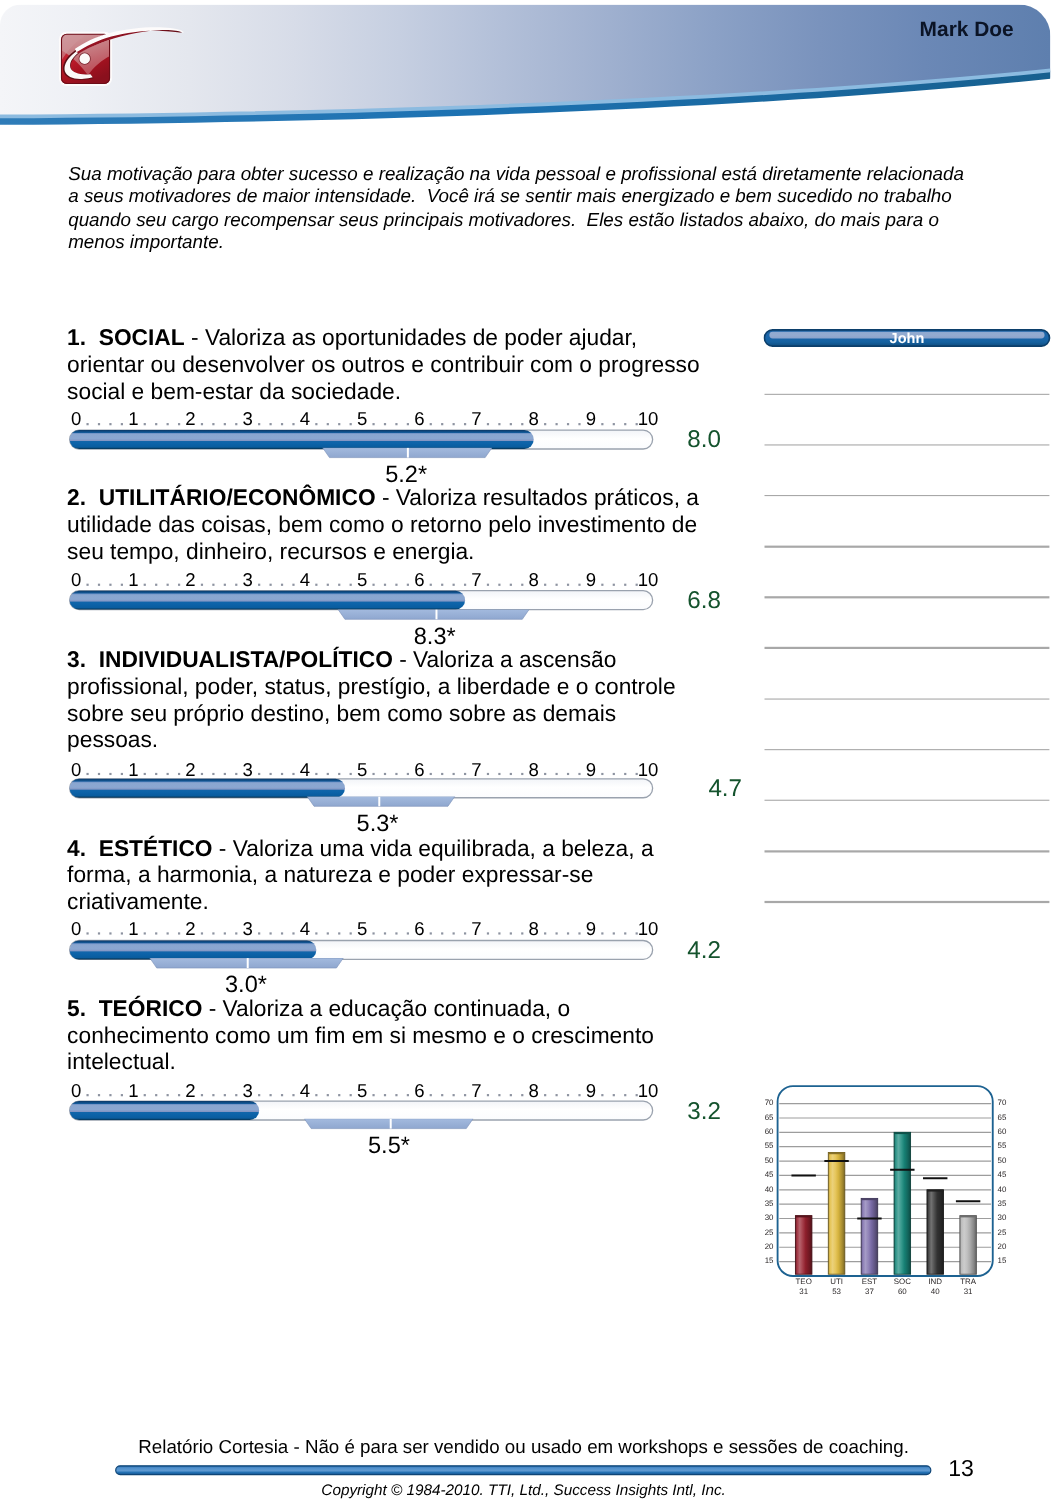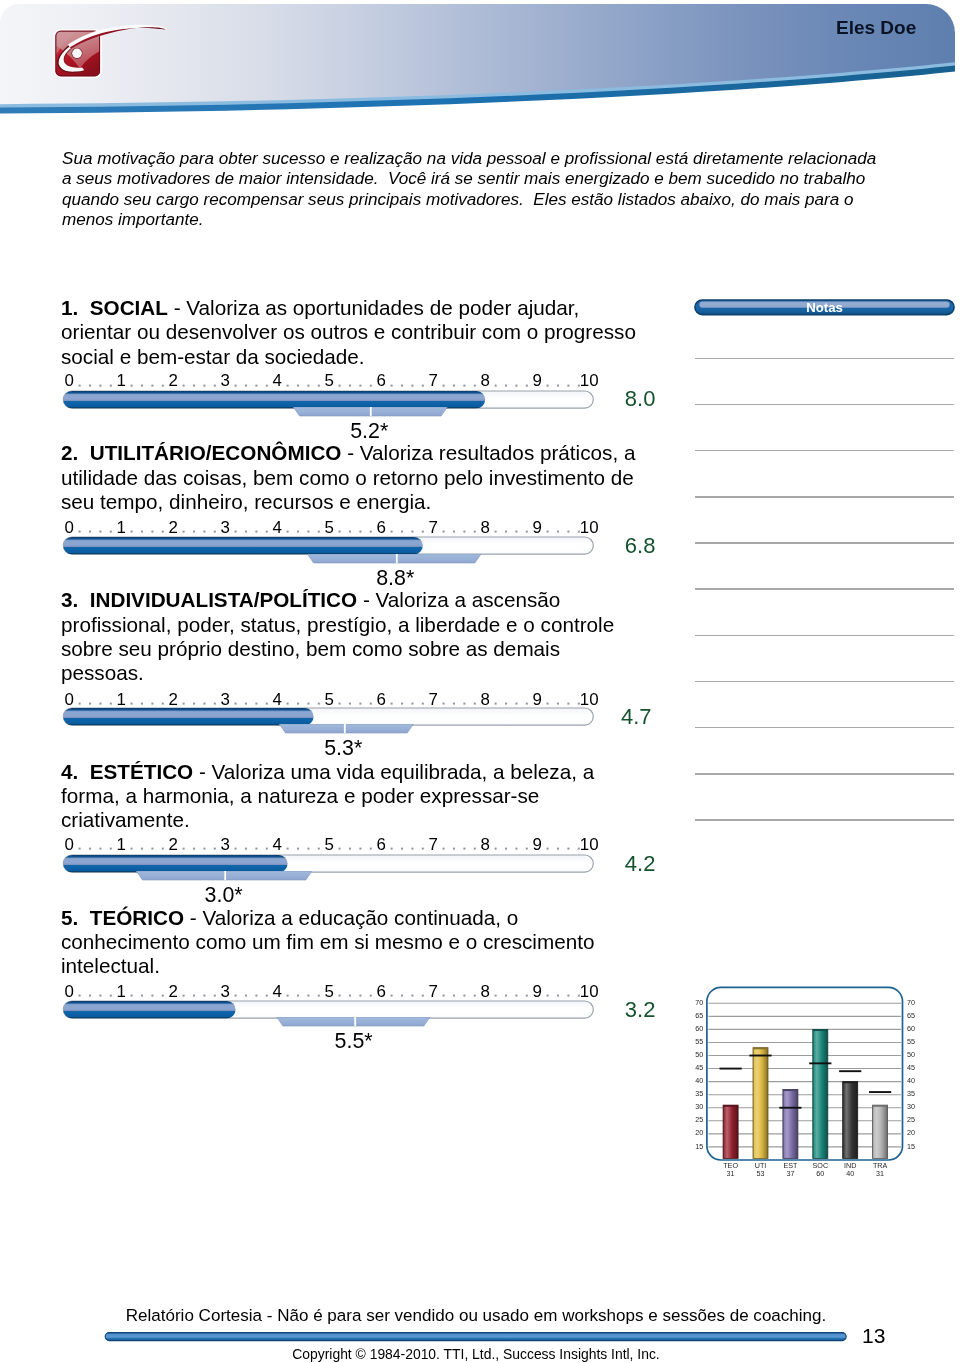--- a/index.html
+++ b/index.html
@@ -27,21 +27,21 @@
 
   
   .notes-cap{position:absolute;left:693.5px;top:299.4px;width:262px;height:17px;}
   .notes-cap-txt{position:absolute;left:694px;top:300.6px;width:261px;text-align:center;
                  font-size:13.2px;font-weight:bold;color:#fff;line-height:13px;}
   .noteline{position:absolute;left:694.5px;width:259.5px;height:1.6px;background:#a8a8a8;}
 
   
   .fline{position:absolute;left:0;width:952px;text-align:center;font-size:17.1px;line-height:20.8px;color:#000;}
   .fnotice{position:absolute;left:0;top:1306px;width:952px;text-align:center;font-size:17.05px;line-height:19px;color:#000;}
-  .fcopy{position:absolute;left:0;top:1346.5px;width:952px;text-align:center;font-size:13.9px;line-height:15px;color:#000;}
+  .fcopy{position:absolute;left:0;top:1346.5px;width:952px;text-align:center;font-size:13.9px;line-height:15px;color:#000;font-style:italic;}
   .pageno{position:absolute;left:862px;top:1325px;font-size:21px;line-height:21px;color:#000;}
 </style>
 </head>
 <body>
 
 <div class="page">
 
   <div id="hdr">
     <svg class="banner" width="960" height="125" viewBox="0 0 960 125">
       <defs>
@@ -66,21 +66,21 @@
         <clipPath id="hclip">
           <path d="M0,23 A19,19 0 0 1 19,4 H926 A29,29 0 0 1 955,33 V125 H0 Z"></path>
         </clipPath>
       </defs>
       <g clip-path="url(#hclip)">
         <path d="M0,4 H955 V70.5 C770,90 440,110 0,112.5 Z" fill="url(#hg)"></path>
         <path d="M0,106 C440,103.5 770,83.5 955,64 L955,71.5 C770,91 440,111 0,113.5 Z" fill="url(#hgl)"></path>
         <path d="M0,104.2 C440,101.7 770,81.7 955,62.2 L955,65.6 C770,85.1 440,105.1 0,107.6 Z" fill="#8cbbe0"></path>
       </g>
     </svg>
-    <div class="hdr-person">Eles Doe</div>
+    <div class="hdr-person">Mark Doe</div>
     <svg style="position:absolute;left:50px;top:18px" width="122" height="64" viewBox="0 0 122 64">
       <defs>
         <linearGradient id="lgsq" x1="0.05" y1="0" x2="0.6" y2="1">
           <stop offset="0" stop-color="#c4535f"></stop>
           <stop offset="0.20" stop-color="#bc3643"></stop>
           <stop offset="0.42" stop-color="#c21e2d"></stop>
           <stop offset="0.70" stop-color="#a61220"></stop>
           <stop offset="1" stop-color="#8a101d"></stop>
         </linearGradient>
         <linearGradient id="lgglow" x1="0.2" y1="0" x2="0.55" y2="1">
@@ -308,21 +308,21 @@
       <svg width="540" height="22" style="position:absolute;left:58px;top:535.3px">
         <rect x="5.299999999999997" y="2" width="530" height="17.2" rx="8.6" ry="8.6" fill="url(#trackg)" stroke="#9aa2ae" stroke-width="1.2"></rect>
         <g>
           <rect x="5.299999999999997" y="2" width="359.50" height="17.2" rx="8.6" ry="8.6" fill="url(#fillg)"></rect>
         </g>
       </svg>
       <svg width="560" height="11" style="position:absolute;left:58px;top:553.8px">
         <path d="M249.36,0 L423.03999999999996,0 L416.84,9 L255.56,9 Z" fill="url(#bandg)" stroke="#7d93bb" stroke-width="0.6"></path>
         <rect x="337.90" y="0" width="1.8" height="9" fill="#ffffff"></rect>
       </svg>
-      <div class="normlbl" style="left:345.19999999999993px;top:567.7px;width:100px">8.8*</div>
+      <div class="normlbl" style="left:345.19999999999993px;top:567.7px;width:100px">8.3*</div>
       <div class="score" style="left:624.8px;top:535.4px">6.8</div>
       <div class="itxt" style="top:588.4px"><b>3.&nbsp; INDIVIDUALISTA/POLÍTICO</b><span> - Valoriza a ascensão profissional, poder, status, prestígio, a liberdade e o controle sobre seu próprio destino, bem como sobre as demais pessoas.</span></div>
       <div>
         <div class="ticklbl" style="left:49.2px;top:691.5px;width:40px">0</div>
         <div class="ticklbl" style="left:101.2px;top:691.5px;width:40px">1</div>
         <div class="ticklbl" style="left:153.2px;top:691.5px;width:40px">2</div>
         <div class="ticklbl" style="left:205.2px;top:691.5px;width:40px">3</div>
         <div class="ticklbl" style="left:257.2px;top:691.5px;width:40px">4</div>
         <div class="ticklbl" style="left:309.2px;top:691.5px;width:40px">5</div>
         <div class="ticklbl" style="left:361.2px;top:691.5px;width:40px">6</div>
@@ -377,21 +377,21 @@
         <rect x="5.299999999999997" y="2" width="530" height="17.2" rx="8.6" ry="8.6" fill="url(#trackg)" stroke="#9aa2ae" stroke-width="1.2"></rect>
         <g>
           <rect x="5.299999999999997" y="2" width="250.30" height="17.2" rx="8.6" ry="8.6" fill="url(#fillg)"></rect>
         </g>
       </svg>
       <svg width="560" height="11" style="position:absolute;left:58px;top:724.4px">
         <path d="M221.28000000000003,0 L355.44,0 L349.24,9 L227.48000000000002,9 Z" fill="url(#bandg)" stroke="#7d93bb" stroke-width="0.6"></path>
         <rect x="285.90" y="0" width="1.8" height="9" fill="#ffffff"></rect>
       </svg>
       <div class="normlbl" style="left:293.19999999999993px;top:738.3px;width:100px">5.3*</div>
-      <div class="score" style="left:621px;top:705.9px">4.7</div>
+      <div class="score" style="left:644px;top:705.9px">4.7</div>
       <div class="itxt" style="top:759.6px"><b>4.&nbsp; ESTÉTICO</b><span> - Valoriza uma vida equilibrada, a beleza, a forma, a harmonia, a natureza e poder expressar-se criativamente.</span></div>
       <div>
         <div class="ticklbl" style="left:49.2px;top:837.1px;width:40px">0</div>
         <div class="ticklbl" style="left:101.2px;top:837.1px;width:40px">1</div>
         <div class="ticklbl" style="left:153.2px;top:837.1px;width:40px">2</div>
         <div class="ticklbl" style="left:205.2px;top:837.1px;width:40px">3</div>
         <div class="ticklbl" style="left:257.2px;top:837.1px;width:40px">4</div>
         <div class="ticklbl" style="left:309.2px;top:837.1px;width:40px">5</div>
         <div class="ticklbl" style="left:361.2px;top:837.1px;width:40px">6</div>
         <div class="ticklbl" style="left:413.2px;top:837.1px;width:40px">7</div>
@@ -534,21 +534,21 @@
         </linearGradient>
         <linearGradient id="ng2" x1="0" y1="0" x2="0" y2="1">
           <stop offset="0.00" stop-color="#8ea9d1"></stop>
           <stop offset="0.50" stop-color="#93abd0"></stop>
           <stop offset="1.00" stop-color="#8aa3cb"></stop>
         </linearGradient>
       </defs>
       <rect x="0.9" y="0.9" width="259.2" height="14.8" rx="7.4" ry="7.4" fill="url(#ng)" stroke="#0c3f6b" stroke-width="1.5"></rect>
       <rect x="5.4" y="2.6" width="250.2" height="6.1" rx="3.05" ry="3.05" fill="url(#ng2)"></rect>
     </svg>
-    <div class="notes-cap-txt">Notas</div>
+    <div class="notes-cap-txt">John</div>
   <div class="noteline" style="top:357.6px"></div>
       <div class="noteline" style="top:403.8px"></div>
       <div class="noteline" style="top:449.9px"></div>
       <div class="noteline" style="top:496.1px"></div>
       <div class="noteline" style="top:542.2px"></div>
       <div class="noteline" style="top:588.4px"></div>
       <div class="noteline" style="top:634.5px"></div>
       <div class="noteline" style="top:680.7px"></div>
       <div class="noteline" style="top:726.8px"></div>
       <div class="noteline" style="top:773.0px"></div>

